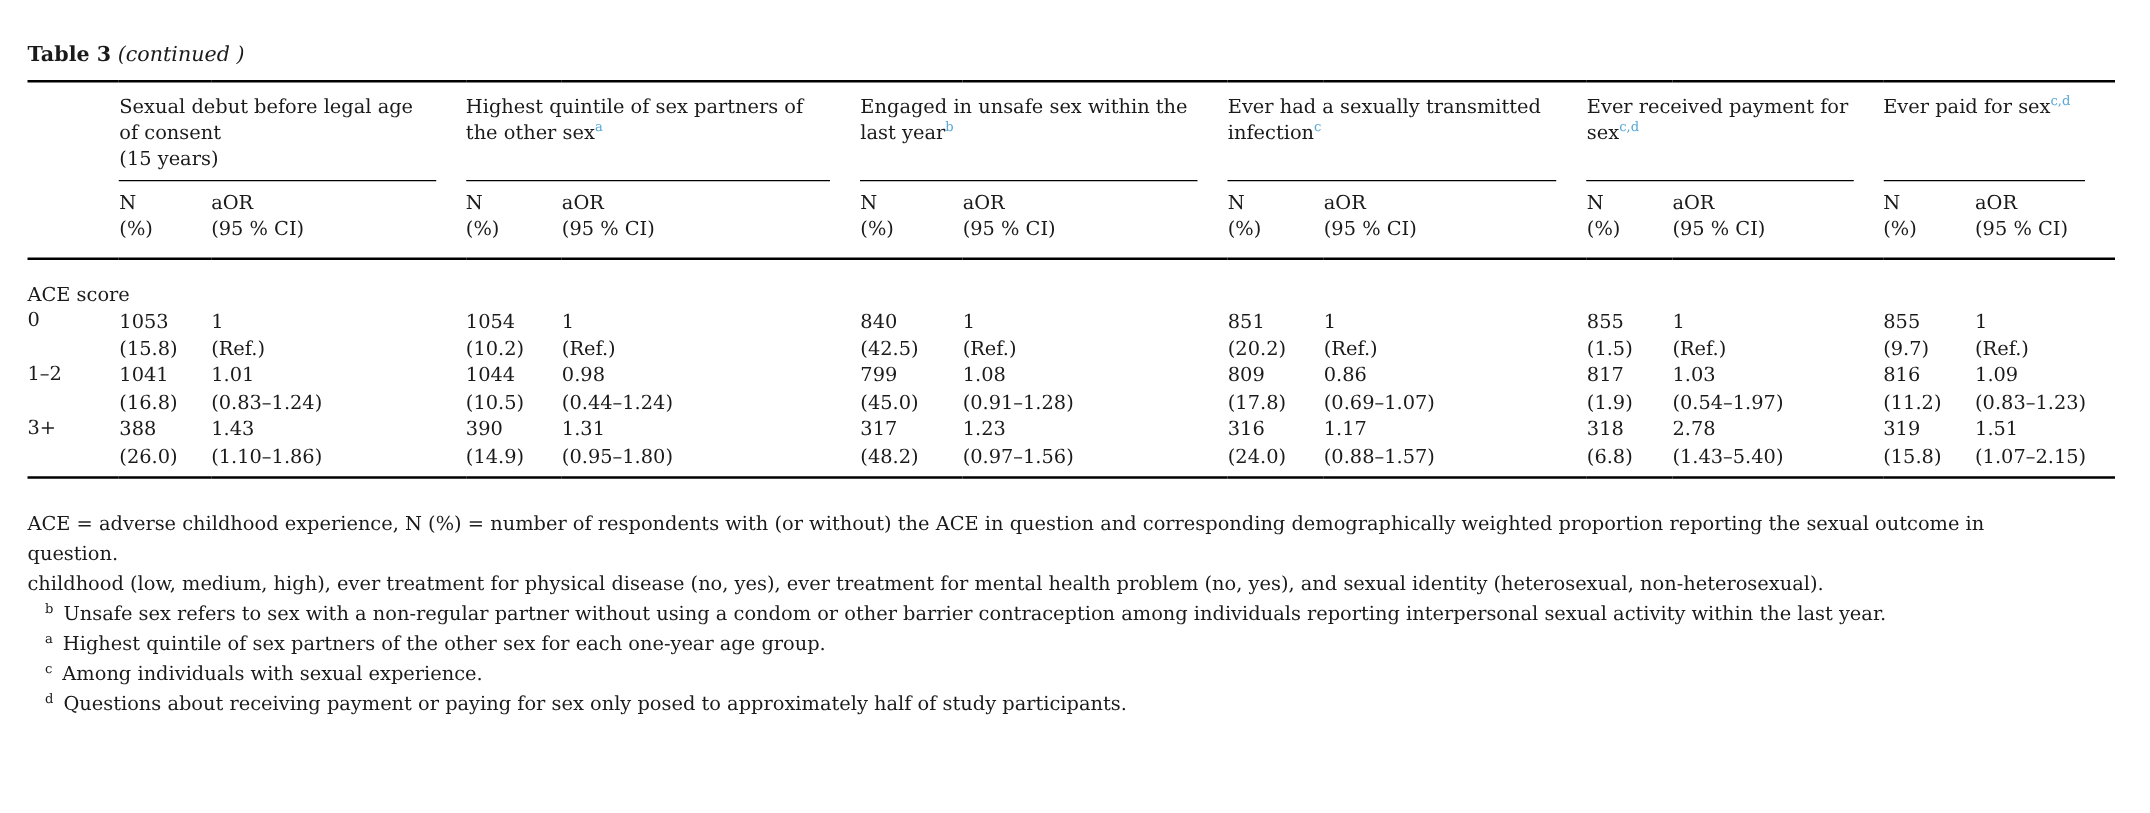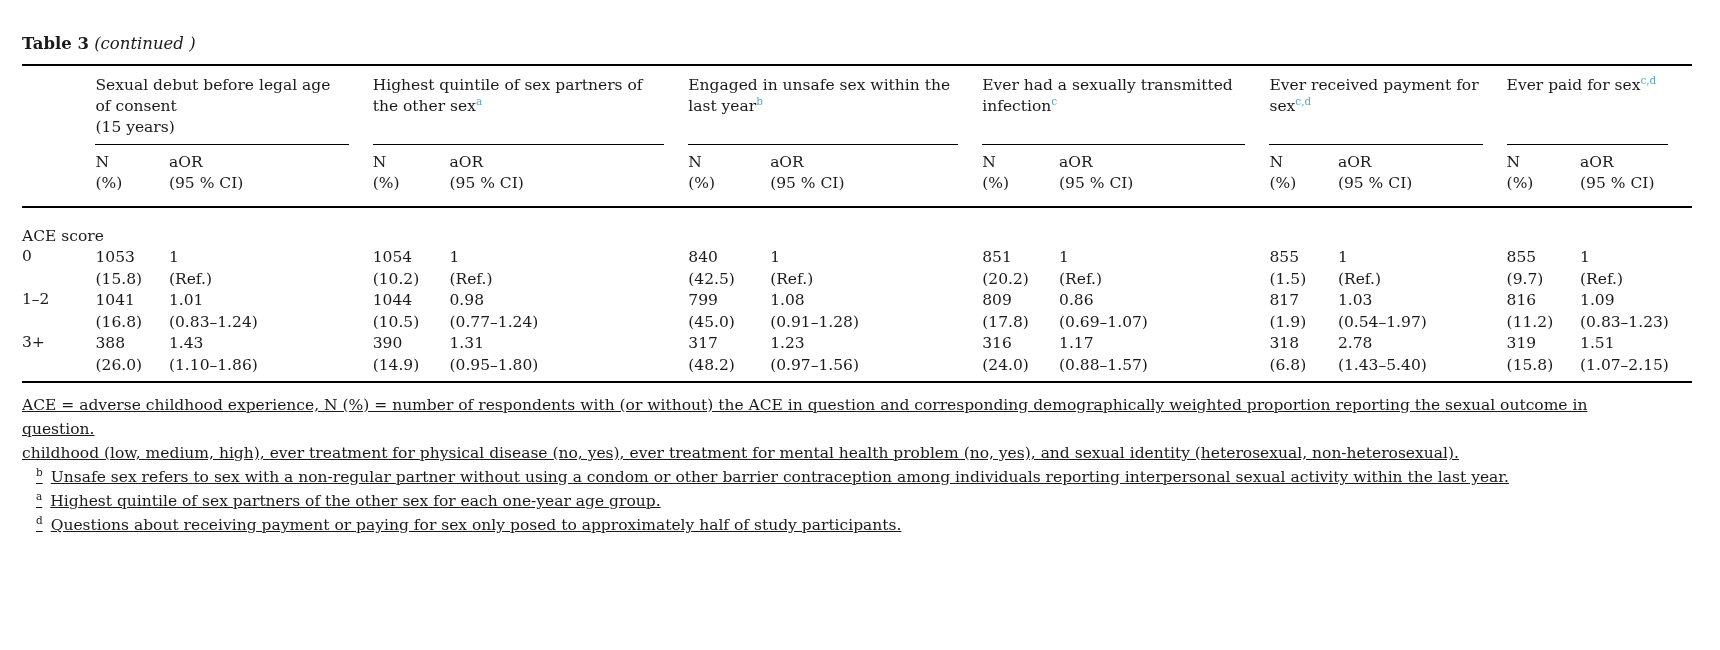--- a/index.html
+++ b/index.html
@@ -40,21 +40,21 @@
     vertical-align: top;
   }
 
   tr.spacer-row td { height: 17px; padding: 0; }
   tr.section-row td { line-height: 22px; padding: 0; }
 
   tr.data-row td { vertical-align: top; padding: 0; }
   tr.data-row td div { line-height: 21.5px; }
   tr.data-last td { border-bottom: 2.5px solid #000; padding-bottom: 5px; }
 
-  .footnotes { margin-top: 10px; font-size: 15.5px; line-height: 24px; text-decoration: underline; }
+  .footnotes { margin-top: 24px; font-size: 15.5px; line-height: 24px; }
   .fn-para { margin: 0; }
   .fn-link { color: #58a8d7; cursor: pointer; text-decoration: none; }
   .fn-item { padding-left: 14px; }
   .fn-item sup { font-size: 10.5px; margin-right: 8px; line-height: 0; }
 </style>
 </head>
 <body>
 
 <div class="content">
 
@@ -199,21 +199,21 @@
         <td>
             <div>1.01</div>
             <div>(0.83–1.24)</div>
           </td>
         <td>
             <div>1044</div>
             <div>(10.5)</div>
           </td>
         <td>
             <div>0.98</div>
-            <div>(0.77–1.24)</div>
+            <div>(0.44–1.24)</div>
           </td>
         <td>
             <div>799</div>
             <div>(45.0)</div>
           </td>
         <td>
             <div>1.08</div>
             <div>(0.91–1.28)</div>
           </td>
         <td>
@@ -304,17 +304,20 @@
     <div class="fn-para">
       <div>childhood (low, medium, high), ever treatment for physical disease (no, yes), ever treatment for mental health problem (no, yes), and sexual identity (heterosexual, non-heterosexual).</div>
     </div>
     <div class="fn-item">
       <sup>b</sup><span>Unsafe sex refers to sex with a non-regular partner without using a condom or other barrier contraception among individuals reporting interpersonal sexual activity within the last year.</span>
     </div>
     <div class="fn-item">
       <sup>a</sup><span>Highest quintile of sex partners of the other sex for each one-year age group.</span>
     </div>
     <div class="fn-item">
+      <sup>c</sup><span>Among individuals with sexual experience.</span>
+    </div>
+    <div class="fn-item">
       <sup>d</sup><span>Questions about receiving payment or paying for sex only posed to approximately half of study participants.</span>
     </div>
   </div>
 
 </div>
 
 </body></html>

